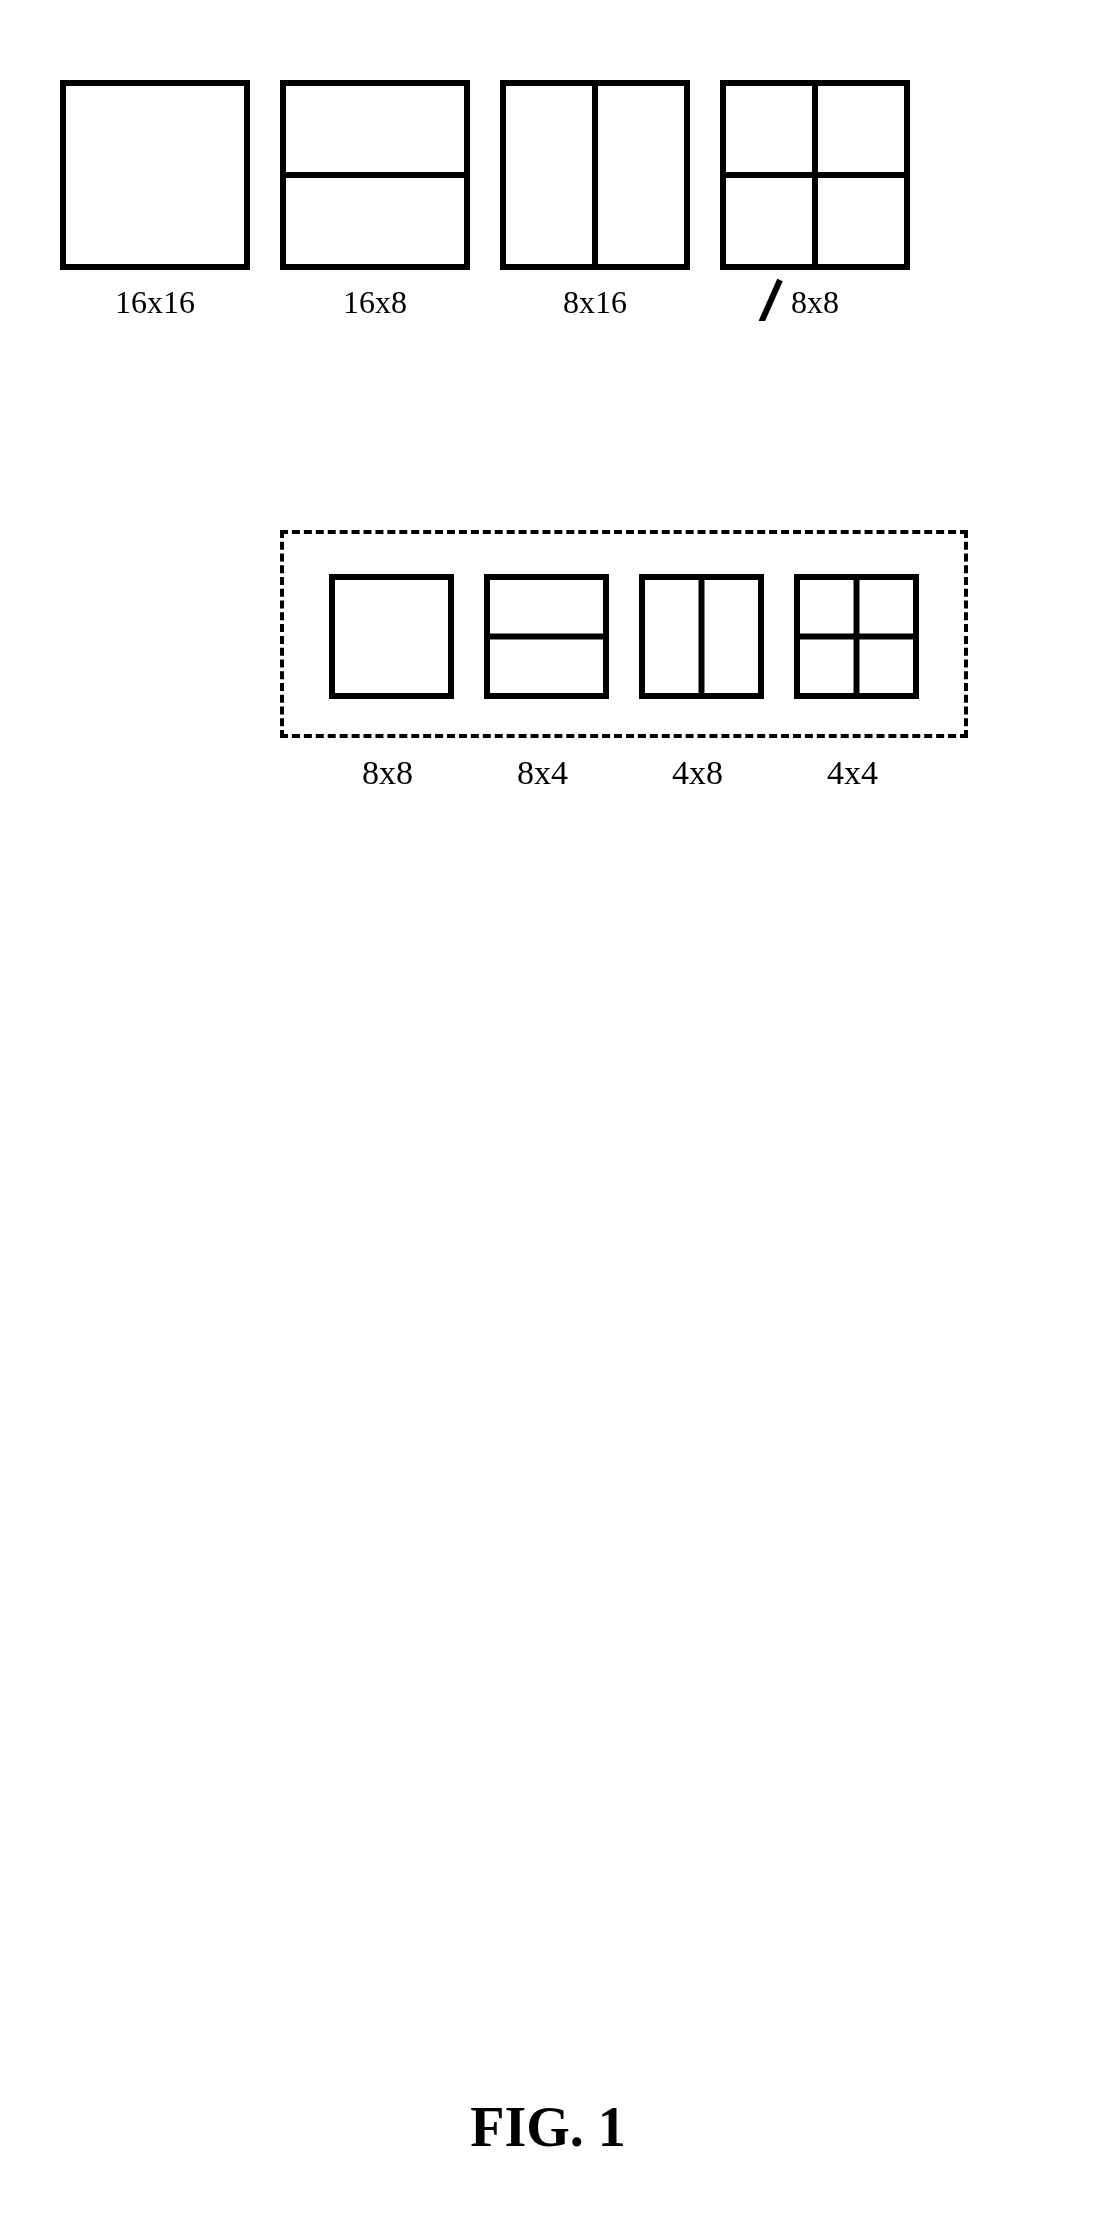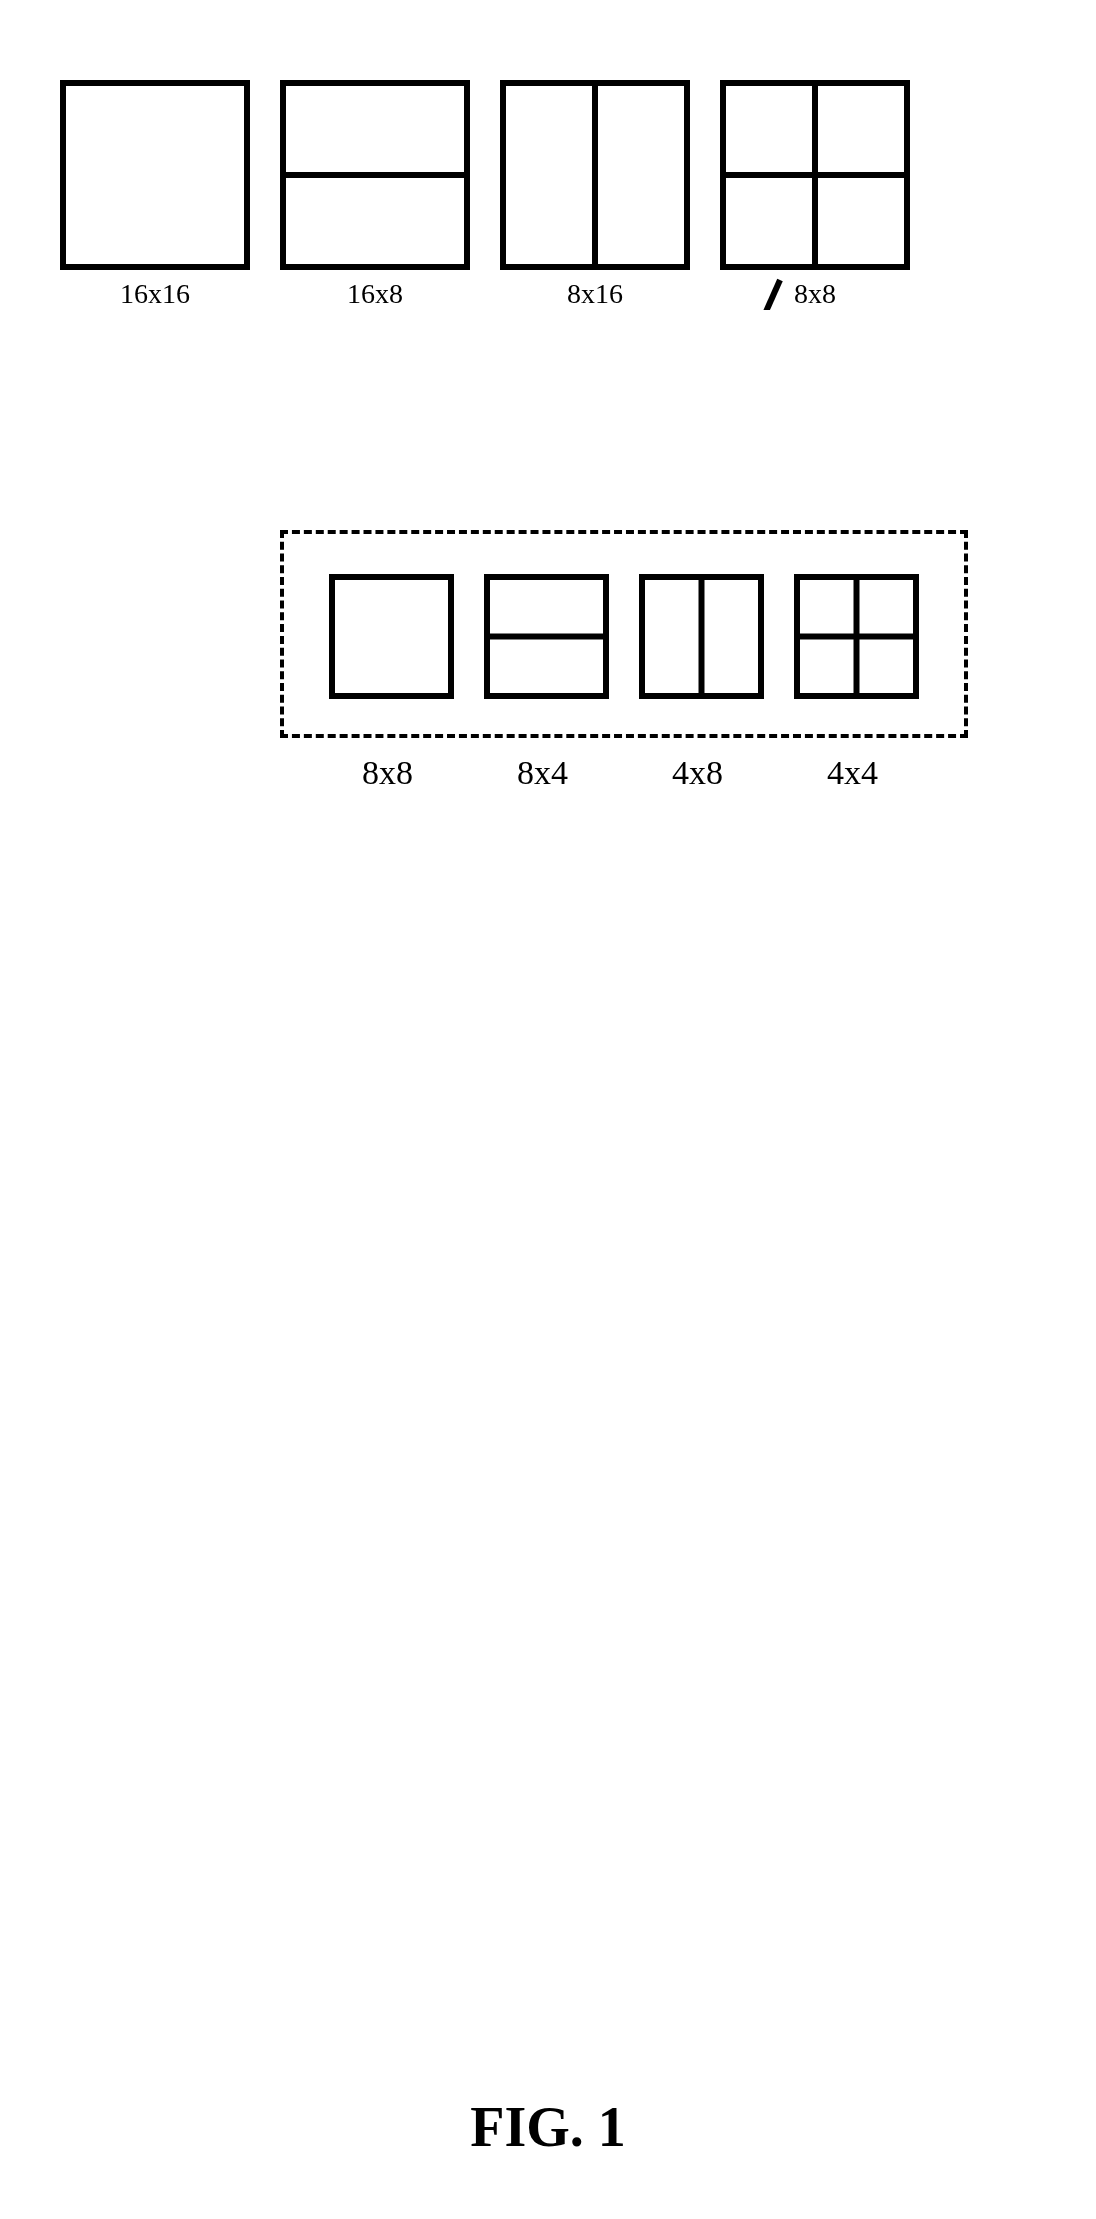--- a/index.html
+++ b/index.html
@@ -29,22 +29,22 @@
   }
   .box-outer {
     width: 190px;
     height: 190px;
     position: relative;
   }
   .box-outer svg { display:block; }
   .labels-top {
     display: flex;
     gap: 30px;
-    margin-top: 8px;
-    font-size: 28px;
+    margin-top: 14px;
+    font-size: 32px;
   }
   .labels-top > div { width: 190px; text-align: center; }
 
   .arrow-wrap {
     position: absolute;
     width: 100%;
     height: 100%;
     pointer-events: none;
   }
 

